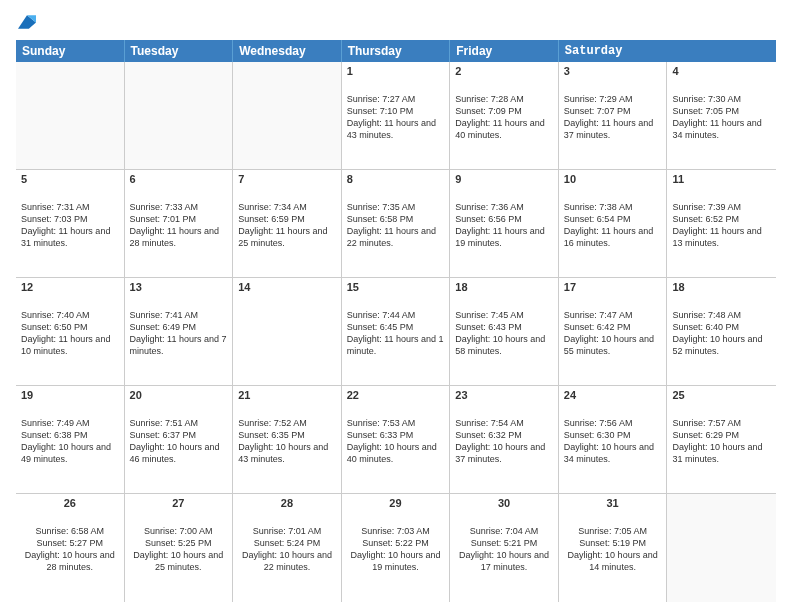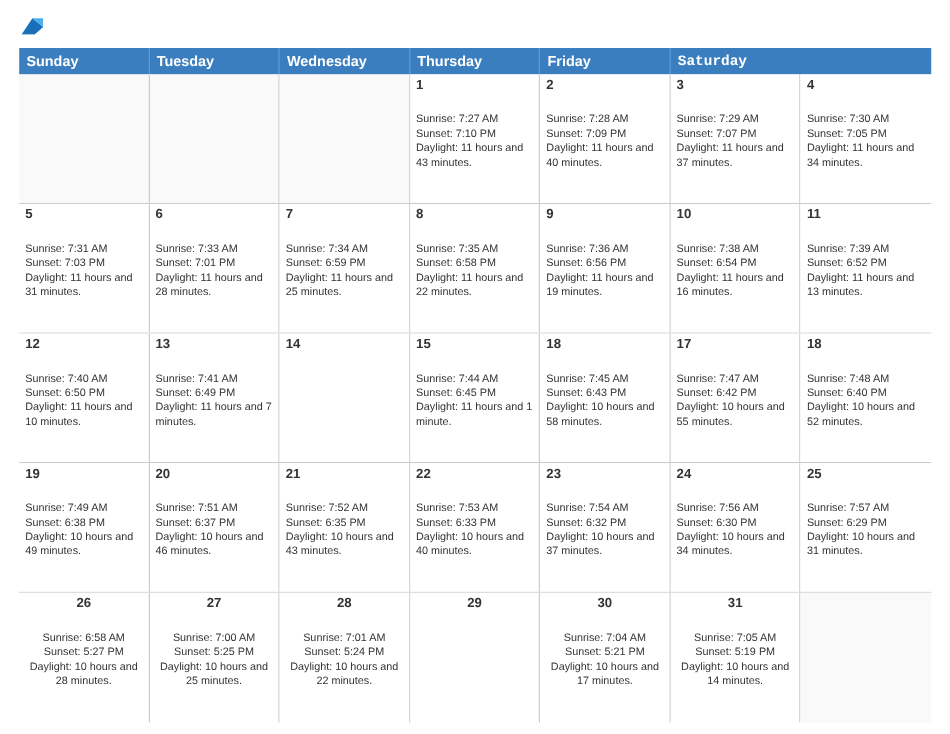--- a/index.html
+++ b/index.html
@@ -267,20 +267,21 @@
           <div class="cal-cell">
             <span class="day-num">27</span>
             <div class="cell-text">Sunrise: 7:00 AM<br>Sunset: 5:25 PM<br>Daylight: 10 hours and 25 minutes.</div>
           </div>
           <div class="cal-cell">
             <span class="day-num">28</span>
             <div class="cell-text">Sunrise: 7:01 AM<br>Sunset: 5:24 PM<br>Daylight: 10 hours and 22 minutes.</div>
           </div>
           <div class="cal-cell">
             <span class="day-num">29</span>
+            <div class="cell-text">Sunrise: 7:03 AM<br>Sunset: 5:22 PM<br>Daylight: 10 hours and 19 minutes.</div>
           </div>
           <div class="cal-cell">
             <span class="day-num">30</span>
             <div class="cell-text">Sunrise: 7:04 AM<br>Sunset: 5:21 PM<br>Daylight: 10 hours and 17 minutes.</div>
           </div>
           <div class="cal-cell">
             <span class="day-num">31</span>
             <div class="cell-text">Sunrise: 7:05 AM<br>Sunset: 5:19 PM<br>Daylight: 10 hours and 14 minutes.</div>
           </div>
           <div class="cal-cell empty"></div>

